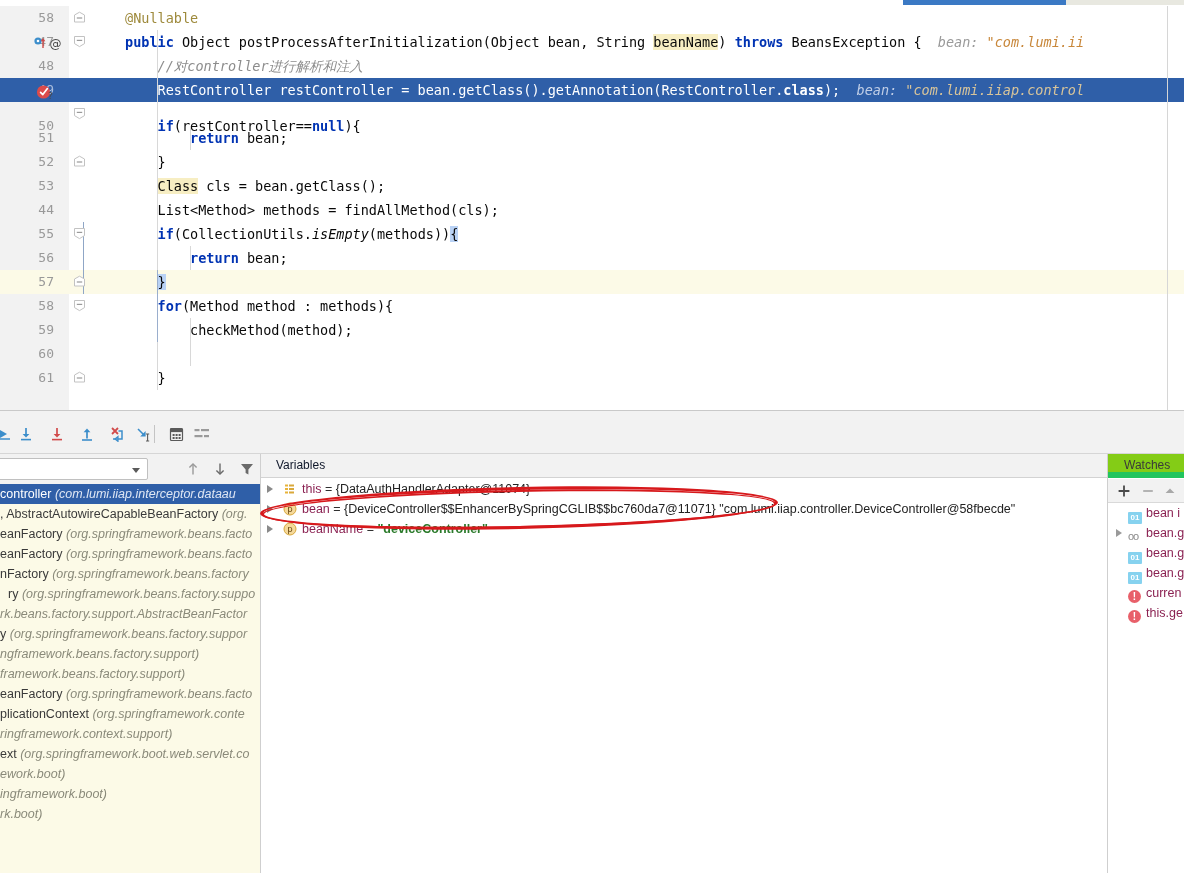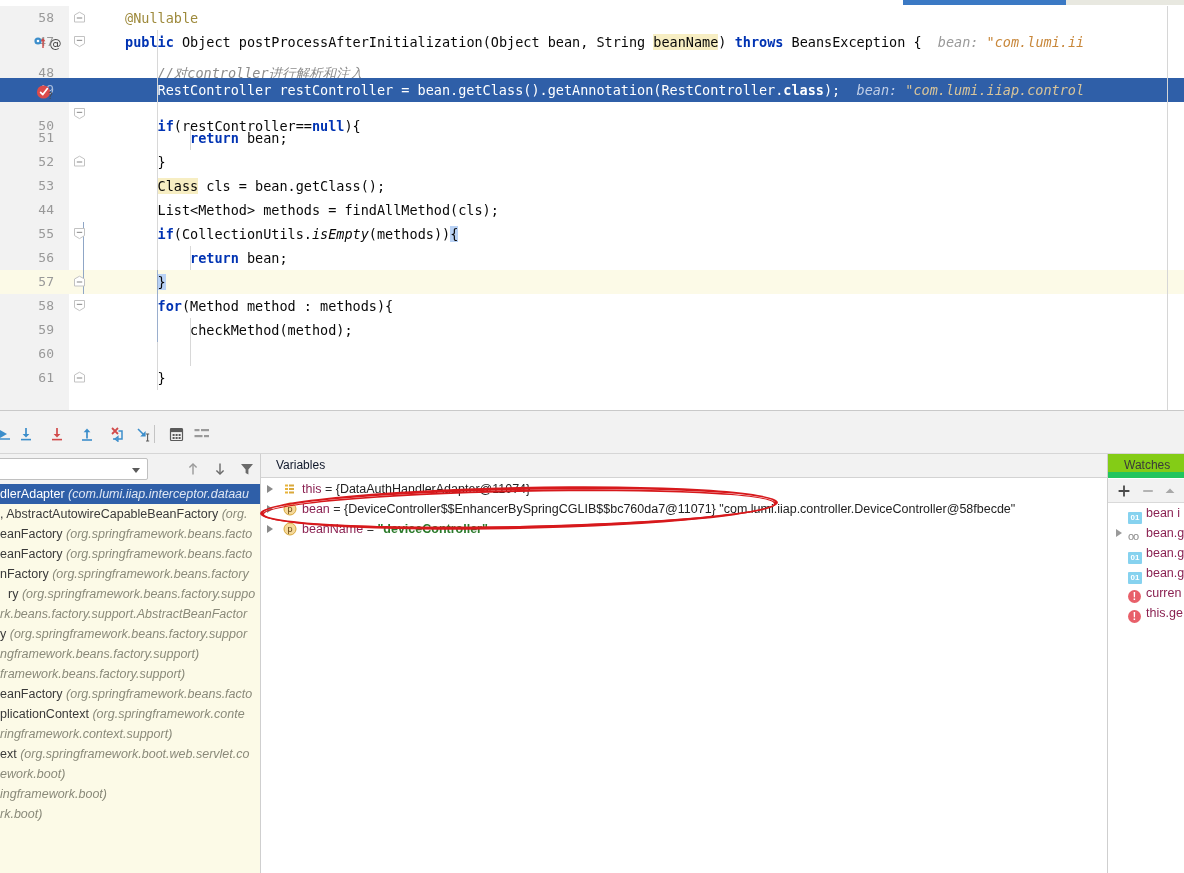--- a/index.html
+++ b/index.html
@@ -285,21 +285,21 @@
     <div class="thumb"></div>
   </div>
 
   <div class="editor">
     <div class="gutter-bg"></div>
     <div class="gutter-sep"></div>
     <div class="fold-rail"></div>
     <div id="lines-host">
         <div class="line" style="top: 0px;"><span class="num">58</span><span class="code"><span style="color:#9e8a3c;">@Nullable</span></span></div>
         <div class="line" style="top: 24px;"><span class="num">47</span><span class="code"><span class="kw">public</span> Object postProcessAfterInitialization(Object bean, String <span class="hl-ident">beanName</span>) <span class="kw">throws</span> BeansException {<span class="hint">  bean: </span><span class="hint-str">"com.lumi.ii</span></span></div>
-        <div class="line" style="top: 55px; padding-left: 28px;"><span class="num">48</span><span class="code">    <span class="cmt">//对controller进行解析和注入</span></span></div>
+        <div class="line" style="top: 48px; padding-left: 28px;"><span class="num">48</span><span class="code">    <span class="cmt">//对controller进行解析和注入</span></span></div>
         <div class="line exec" style="top: 72px;"><span class="num">49</span><span class="code">    RestController restController = bean.getClass().getAnnotation(RestController.<span class="kw">class</span>);<span class="hint">  bean: </span><span class="hint-str">"com.lumi.iiap.control</span></span></div>
         <div class="line" style="top: 108px;"><span class="num">50</span><span class="code">    <span class="kw">if</span>(restController==<span class="kw">null</span>){</span></div>
         <div class="line" style="top: 120px;"><span class="num">51</span><span class="code">        <span class="kw">return</span> bean;</span></div>
         <div class="line" style="top: 144px;"><span class="num">52</span><span class="code">    }</span></div>
         <div class="line" style="top: 168px;"><span class="num">53</span><span class="code">    <span class="hl-ident">Class</span> cls = bean.getClass();</span></div>
         <div class="line" style="top: 192px;"><span class="num">44</span><span class="code">    List&lt;Method&gt; methods = findAllMethod(cls);</span></div>
         <div class="line" style="top: 216px;"><span class="num">55</span><span class="code">    <span class="kw">if</span>(CollectionUtils.<span class="italic-m">isEmpty</span>(methods))<span class="hl-brace">{</span></span></div>
         <div class="line" style="top: 240px;"><span class="num">56</span><span class="code">        <span class="kw">return</span> bean;</span></div>
         <div class="line caret" style="top: 264px;"><span class="num">57</span><span class="code">    <span class="hl-brace">}</span></span></div>
         <div class="line" style="top: 288px;"><span class="num">58</span><span class="code">    <span class="kw">for</span>(Method method : methods){</span></div>
@@ -479,21 +479,21 @@
             <path d="M2.4 8.4 L6 12 L9.6 8.4" stroke="#6a6a6a" stroke-width="1.4" fill="none"></path>
           </svg>
         </div>
         <div class="ft-btn" style="left:236px;">
           <svg width="14" height="14" viewBox="0 0 14 14">
             <path d="M1 2 L13 2 L8.4 7.4 L8.4 12.6 L5.6 11 L5.6 7.4 Z" fill="#6a6a6a"></path>
           </svg>
         </div>
       </div>
       <div class="frames-list" id="frames-host">
-          <div class="frame-row selected" style="top: 0px;"><span style="padding-left:0px;"><span class="cls">dlerAdapter</span> <span class="pkg">(com.lumi.iiap.interceptor.dataau</span></span></div>
+          <div class="frame-row selected" style="top: 0px;"><span style="padding-left:0px;"><span class="cls">controller</span> <span class="pkg">(com.lumi.iiap.interceptor.dataau</span></span></div>
           <div class="frame-row" style="top: 20px;"><span style="padding-left:0px;"><span class="cls">, AbstractAutowireCapableBeanFactory</span> <span class="pkg">(org.</span></span></div>
           <div class="frame-row" style="top: 40px;"><span style="padding-left:0px;"><span class="cls">eanFactory</span> <span class="pkg">(org.springframework.beans.facto</span></span></div>
           <div class="frame-row" style="top: 60px;"><span style="padding-left:0px;"><span class="cls">eanFactory</span> <span class="pkg">(org.springframework.beans.facto</span></span></div>
           <div class="frame-row" style="top: 80px;"><span style="padding-left:0px;"><span class="cls">nFactory</span> <span class="pkg">(org.springframework.beans.factory</span></span></div>
           <div class="frame-row" style="top: 100px;"><span style="padding-left:8px;"><span class="cls">ry</span> <span class="pkg">(org.springframework.beans.factory.suppo</span></span></div>
           <div class="frame-row" style="top: 120px;"><span style="padding-left:0px;"><span class="cls"></span> <span class="pkg">rk.beans.factory.support.AbstractBeanFactor</span></span></div>
           <div class="frame-row" style="top: 140px;"><span style="padding-left:0px;"><span class="cls">y</span> <span class="pkg">(org.springframework.beans.factory.suppor</span></span></div>
           <div class="frame-row" style="top: 160px;"><span style="padding-left:0px;"><span class="cls"></span> <span class="pkg">ngframework.beans.factory.support)</span></span></div>
           <div class="frame-row" style="top: 180px;"><span style="padding-left:0px;"><span class="cls"></span> <span class="pkg">framework.beans.factory.support)</span></span></div>
           <div class="frame-row" style="top: 200px;"><span style="padding-left:0px;"><span class="cls">eanFactory</span> <span class="pkg">(org.springframework.beans.facto</span></span></div>

